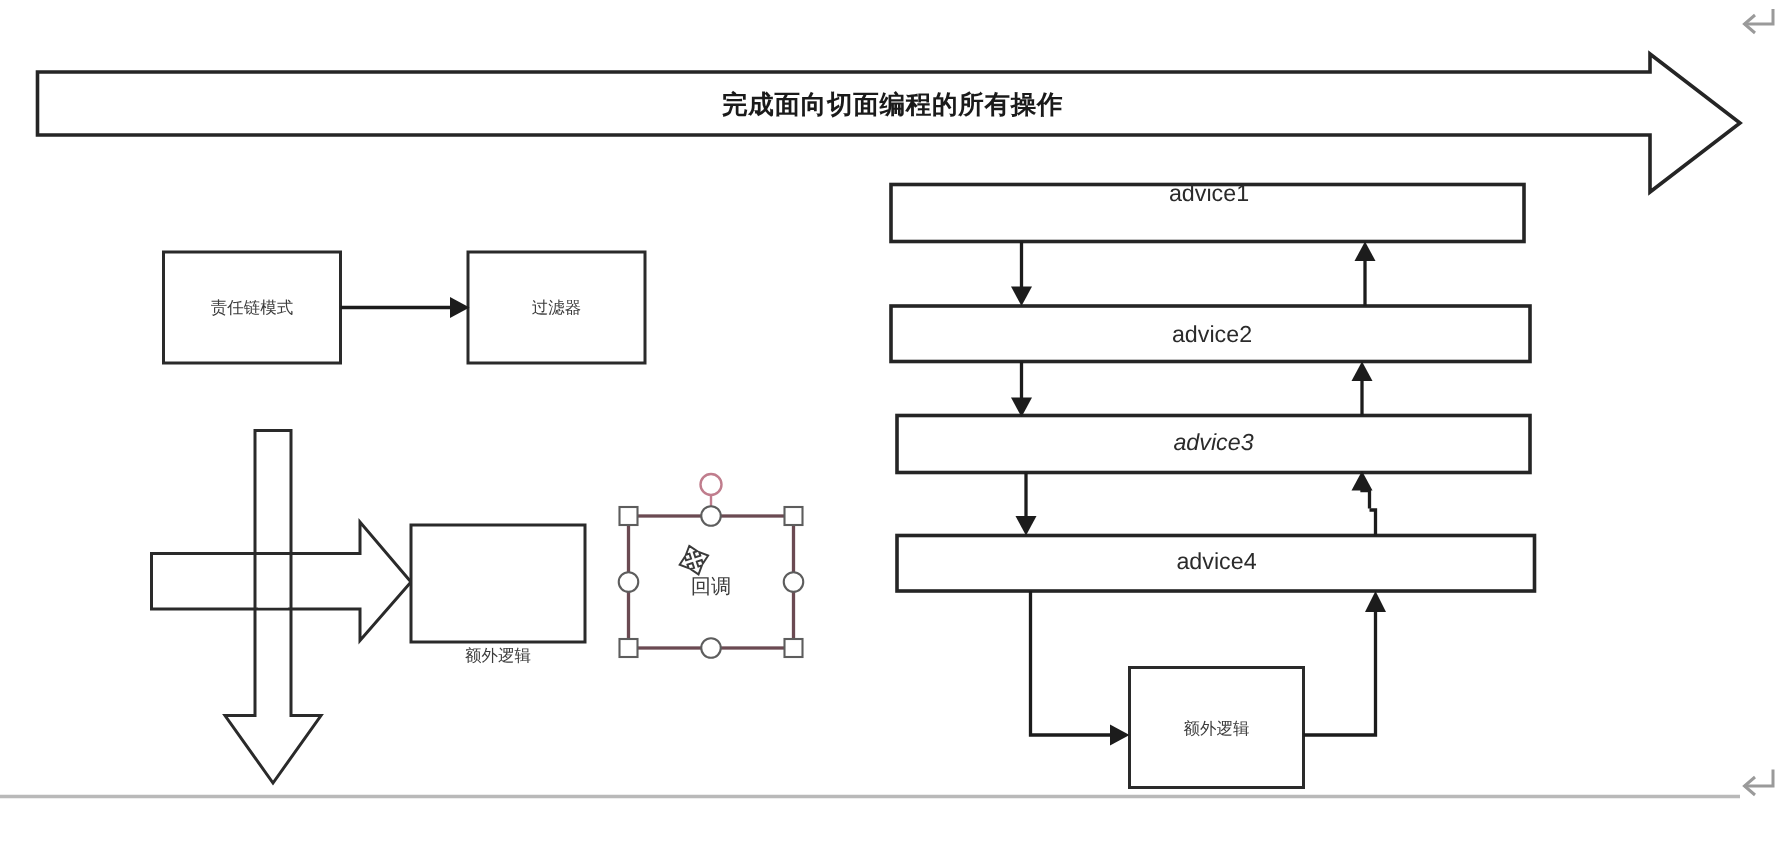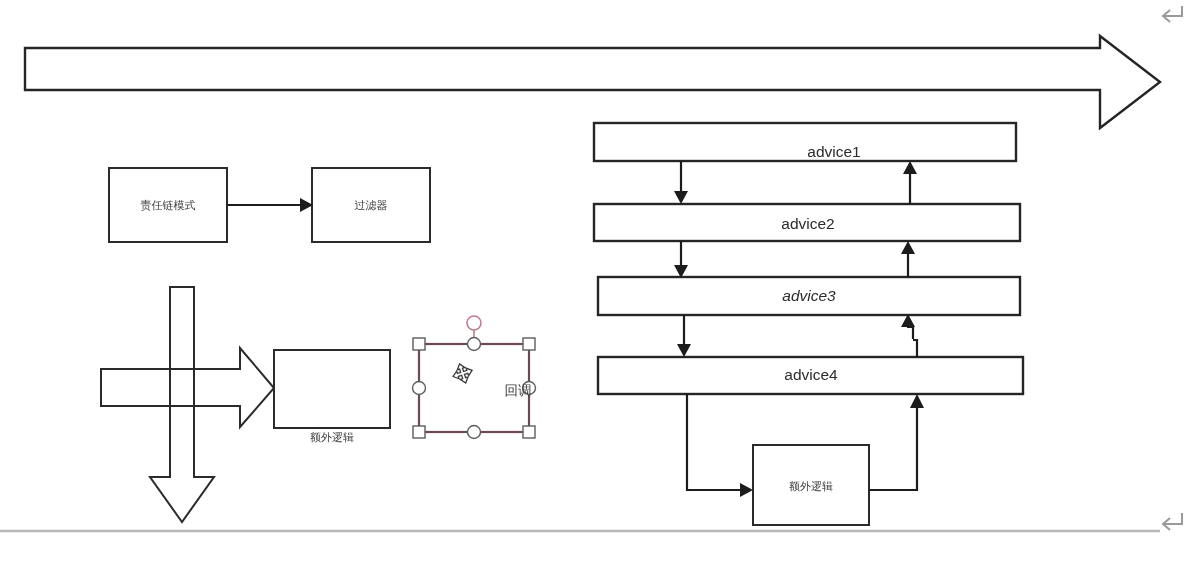--- a/index.html
+++ b/index.html
@@ -95,21 +95,20 @@
     font-weight: bold;
     letter-spacing: 0.5px;
   }
   .lbl-cn {
     font-size: 11px;
     color: #3c3c3c;
   }
   .lbl-cn-sm {
     font-size: 13.5px;
     color: #3c3c3c;
-    margin-left: 44px;
   }
   .lbl-advice {
     font-size: 15.5px;
     color: #2b2b2b;
   }
   .lbl-watermark {
     font-size: 14px;
     color: #d8d8d8;
     letter-spacing: 0.2px;
   }
@@ -228,30 +227,31 @@
       <path class="ret-arrow" d="M 1170,10 L 1163,16 L 1170,22"></path>
     </g>
 
     <g>
       <path class="ret-arrow" d="M 1182,513 L 1182,524 L 1163,524"></path>
       <path class="ret-arrow" d="M 1170,518 L 1163,524 L 1170,530"></path>
     </g>
 
   </svg>
 
+  <div class="lbl lbl-banner ctr" style="left:595px; top:70px;">完成面向切面编程的所有操作</div>
 
   <div class="lbl lbl-cn ctr" style="left:168px; top:205px;">责任链模式</div>
 
   <div class="lbl lbl-cn ctr" style="left:371px; top:205px;">过滤器</div>
 
   <div class="lbl lbl-cn ctr" style="left:332px; top:389px;margin-top:48px;">额外逻辑</div>
 
   <div class="lbl lbl-cn-sm ctr" style="left:474px; top:391px;">回调</div>
 
-  <div class="lbl lbl-advice ctr" style="left:806px; top:152px;margin-left:28px;">advice1</div>
+  <div class="lbl lbl-advice ctr" style="left:806px; top:130px;">advice1</div>
   <div class="lbl lbl-advice ctr" style="left:808px; top:224px;text-align:center;">advice2</div>
   <div class="lbl lbl-advice ctr" style="left:809px; top:296px;font-style:italic;">advice3</div>
   <div class="lbl lbl-advice ctr" style="left:811px; top:375px;">advice4</div>
 
   <div class="lbl lbl-cn ctr" style="left:811px; top:486px;">额外逻辑</div>
 
 
 </div>
 
 </body></html>

